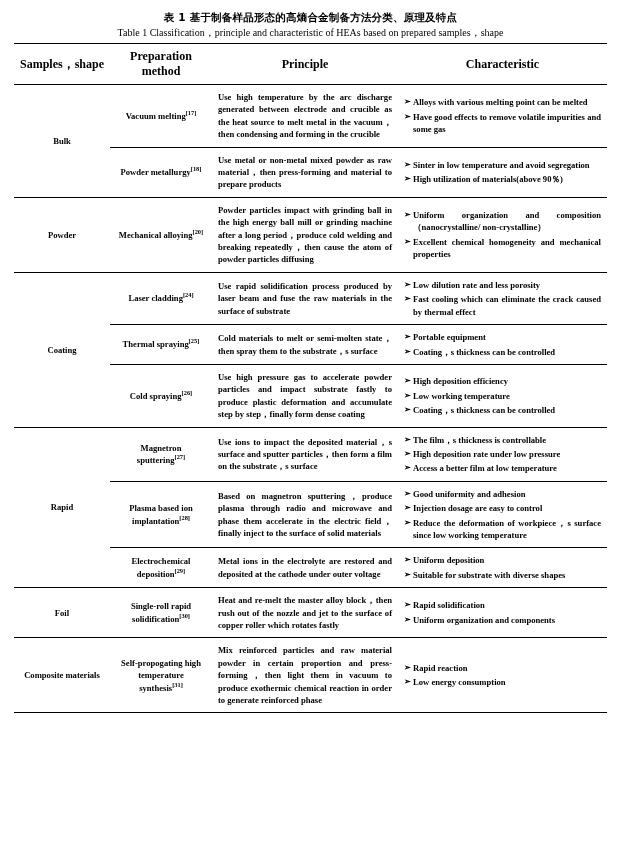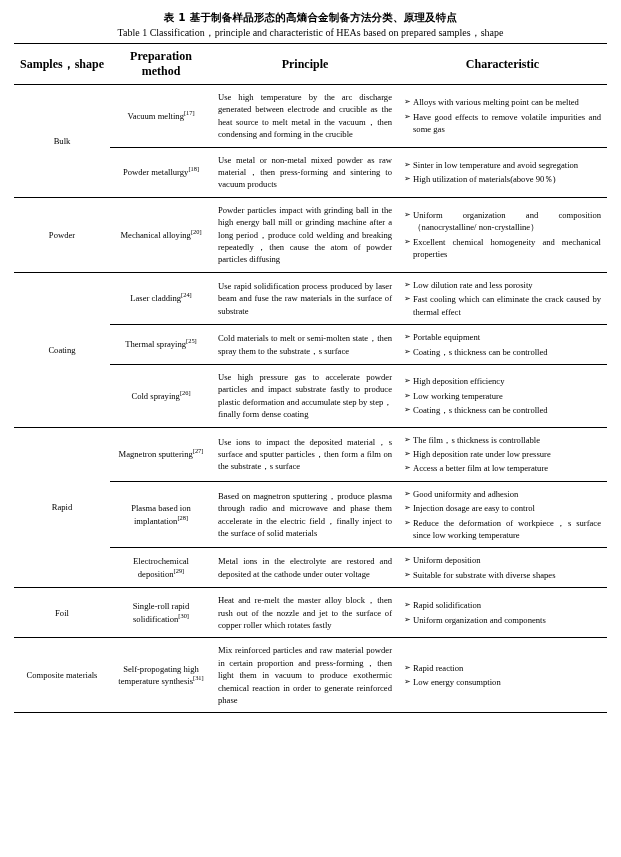--- a/index.html
+++ b/index.html
@@ -51,20 +51,21 @@
     border-top: 1.1px solid #000;
     border-bottom: 0.7px solid #000;
     vertical-align: middle;
   }
   table.tbl tbody td {
     font-size: 8.6px;
     line-height: 12.4px;
     vertical-align: middle;
     padding: 6px 6px;
     border-bottom: 0.6px solid #000;
+    font-weight: bold;
   }
   .grp-cell {
     text-align: center;
     border-bottom: 0.6px solid #000;
   }
   .method-cell {
     text-align: center;
   }
   .principle-cell {
     text-align: justify;
@@ -138,21 +139,21 @@
           <td class="grp-cell" rowspan="2">Bulk</td>
           <td class="method-cell inner-row-sep">Vacuum melting<span class="ref">[17]</span></td>
           <td class="principle-cell">Use high temperature by the arc discharge generated between electrode and crucible as the heat source to melt metal in the vacuum，then condensing and forming in the crucible</td>
           <td class="char-cell">
             <div class="char-item"><span class="bullet">➢</span>Alloys with various melting point can be melted</div>
             <div class="char-item"><span class="bullet">➢</span>Have good effects to remove volatile impurities and some gas</div>
           </td>
         </tr>
         <tr>
           <td class="method-cell">Powder metallurgy<span class="ref">[18]</span></td>
-          <td class="principle-cell">Use metal or non-metal mixed powder as raw material，then press-forming and sintering to vacuum products</td>
+          <td class="principle-cell">Use metal or non-metal mixed powder as raw material，then press-forming and material to prepare products</td>
           <td class="char-cell">
             <div class="char-item"><span class="bullet">➢</span>Sinter in low temperature and avoid segregation</div>
             <div class="char-item"><span class="bullet">➢</span>High utilization of materials(above 90％)</div>
           </td>
         </tr>
         <tr>
           <td class="grp-cell" rowspan="1">Powder</td>
           <td class="method-cell">Mechanical alloying<span class="ref">[20]</span></td>
           <td class="principle-cell">Powder particles impact with grinding ball in the high energy ball mill or grinding machine after a long period，produce cold welding and breaking repeatedly，then cause the atom of powder particles diffusing</td>
           <td class="char-cell">

